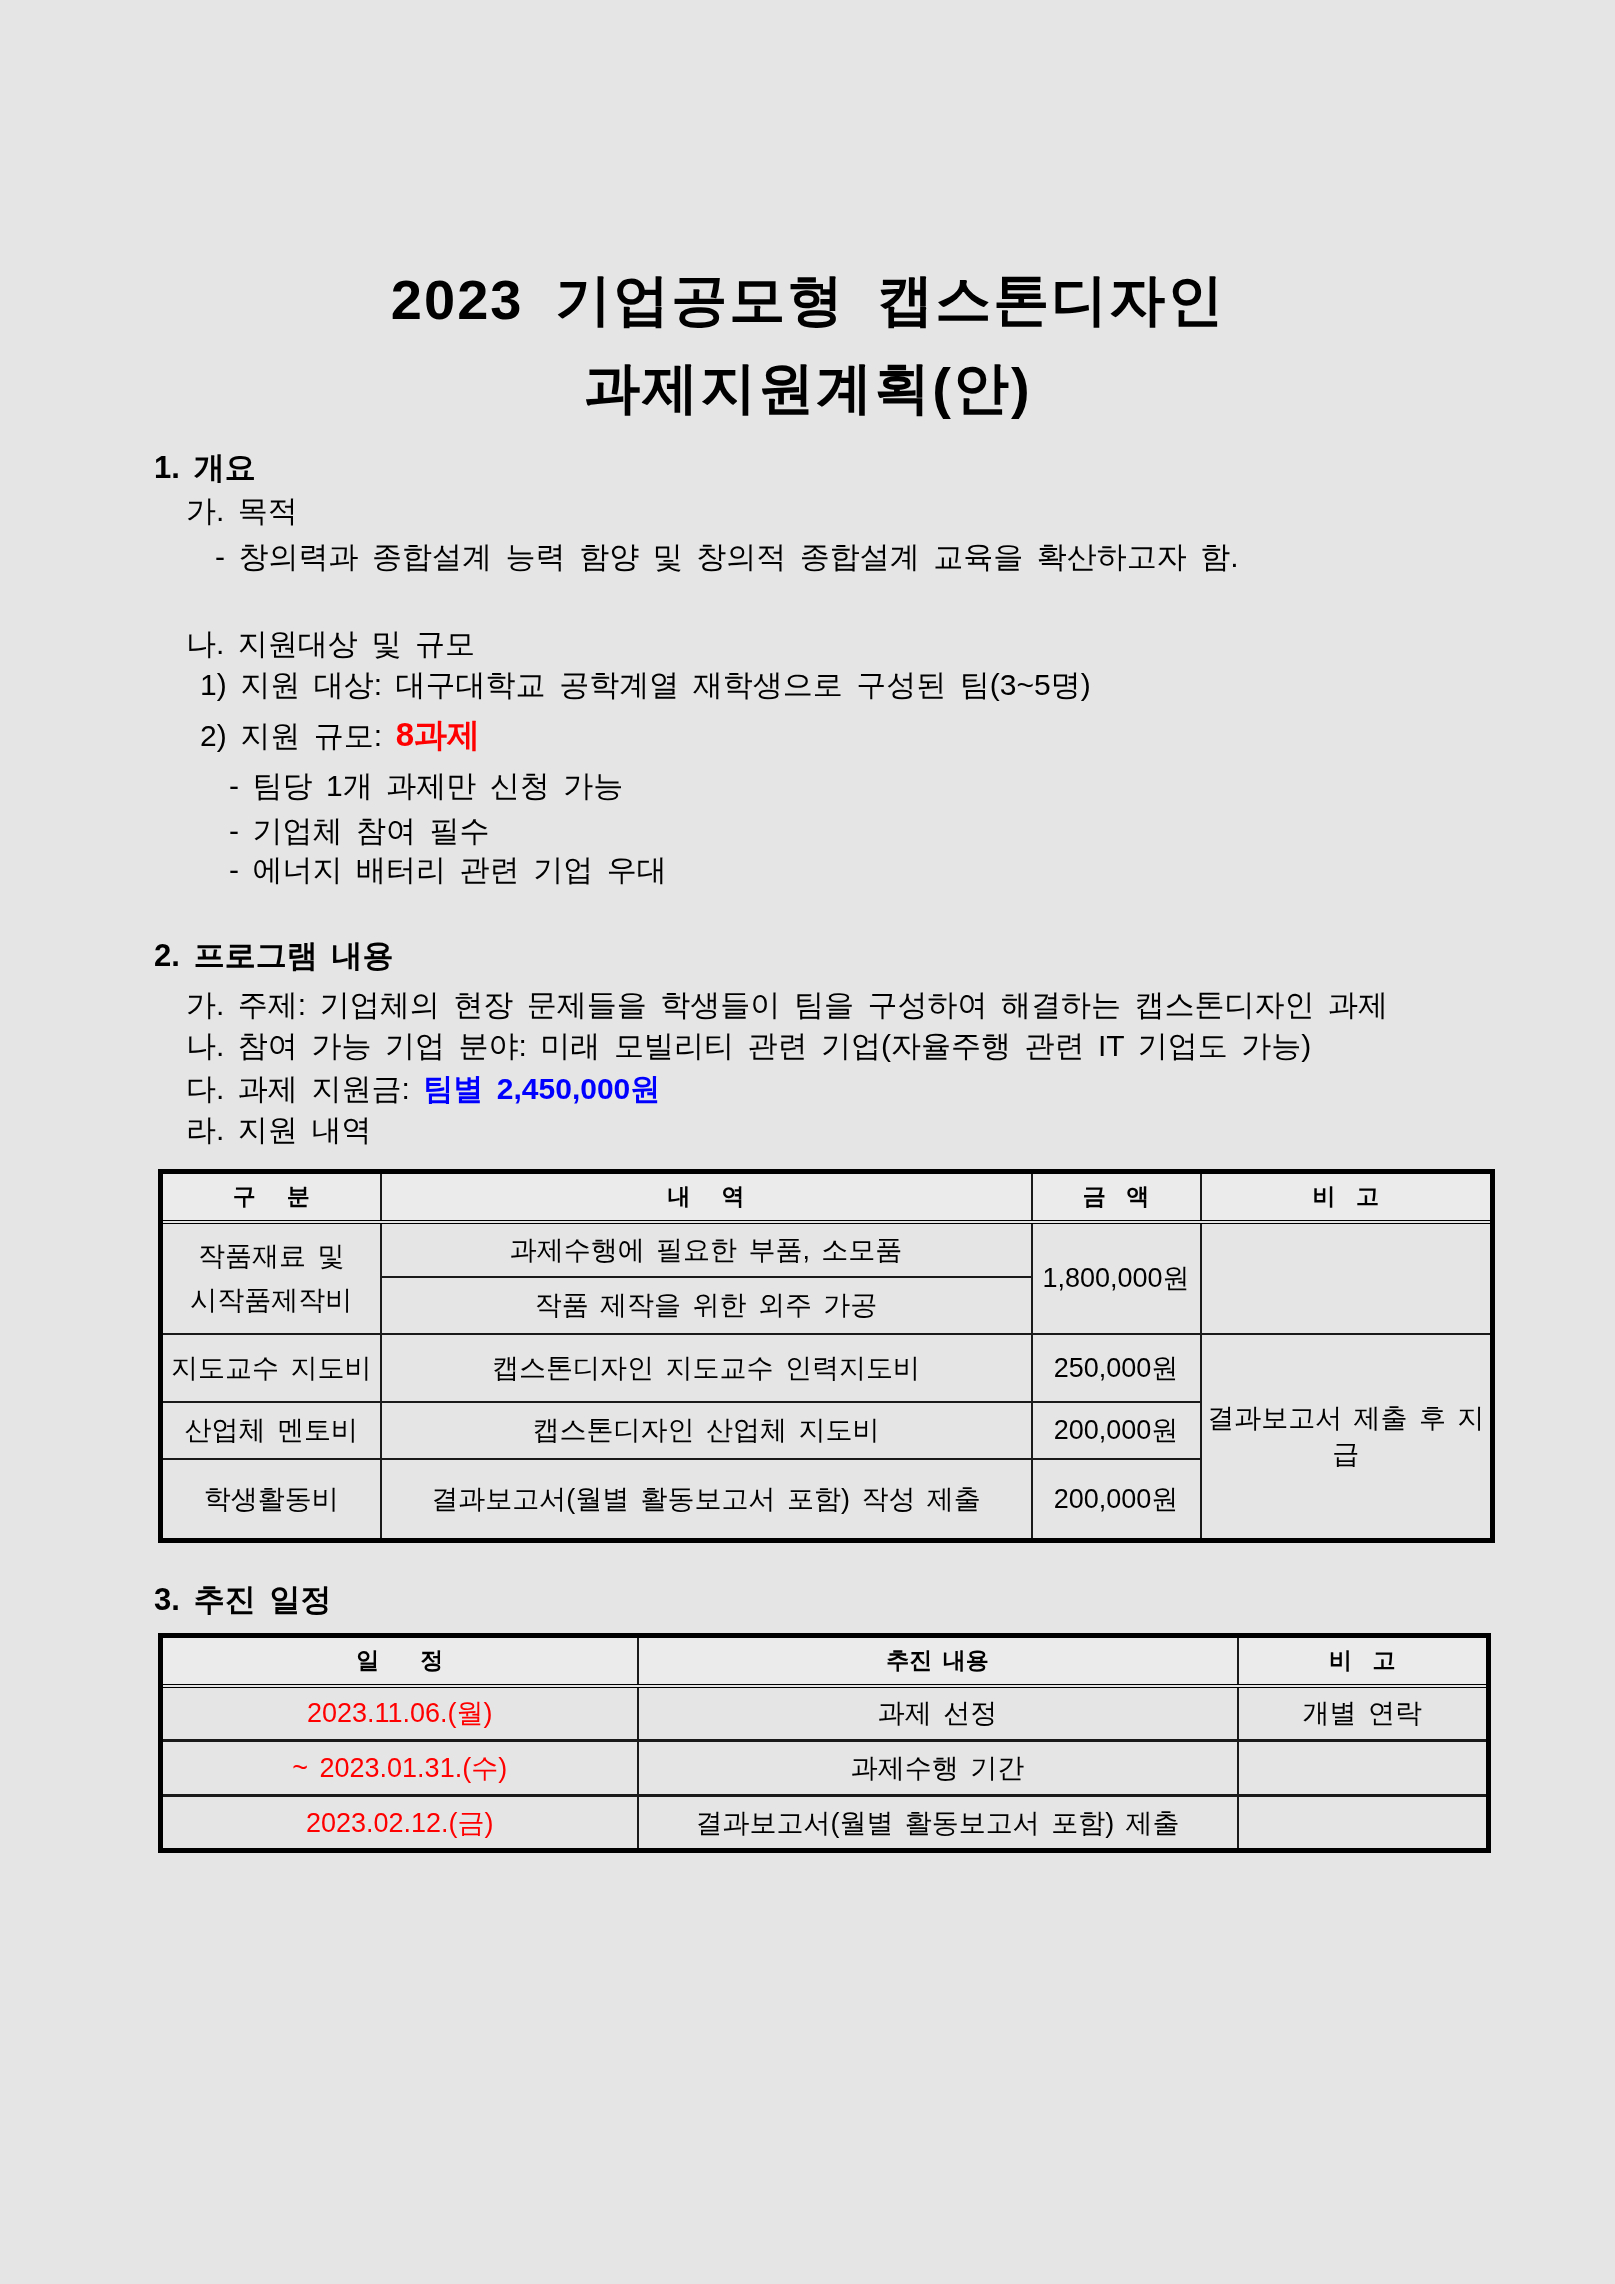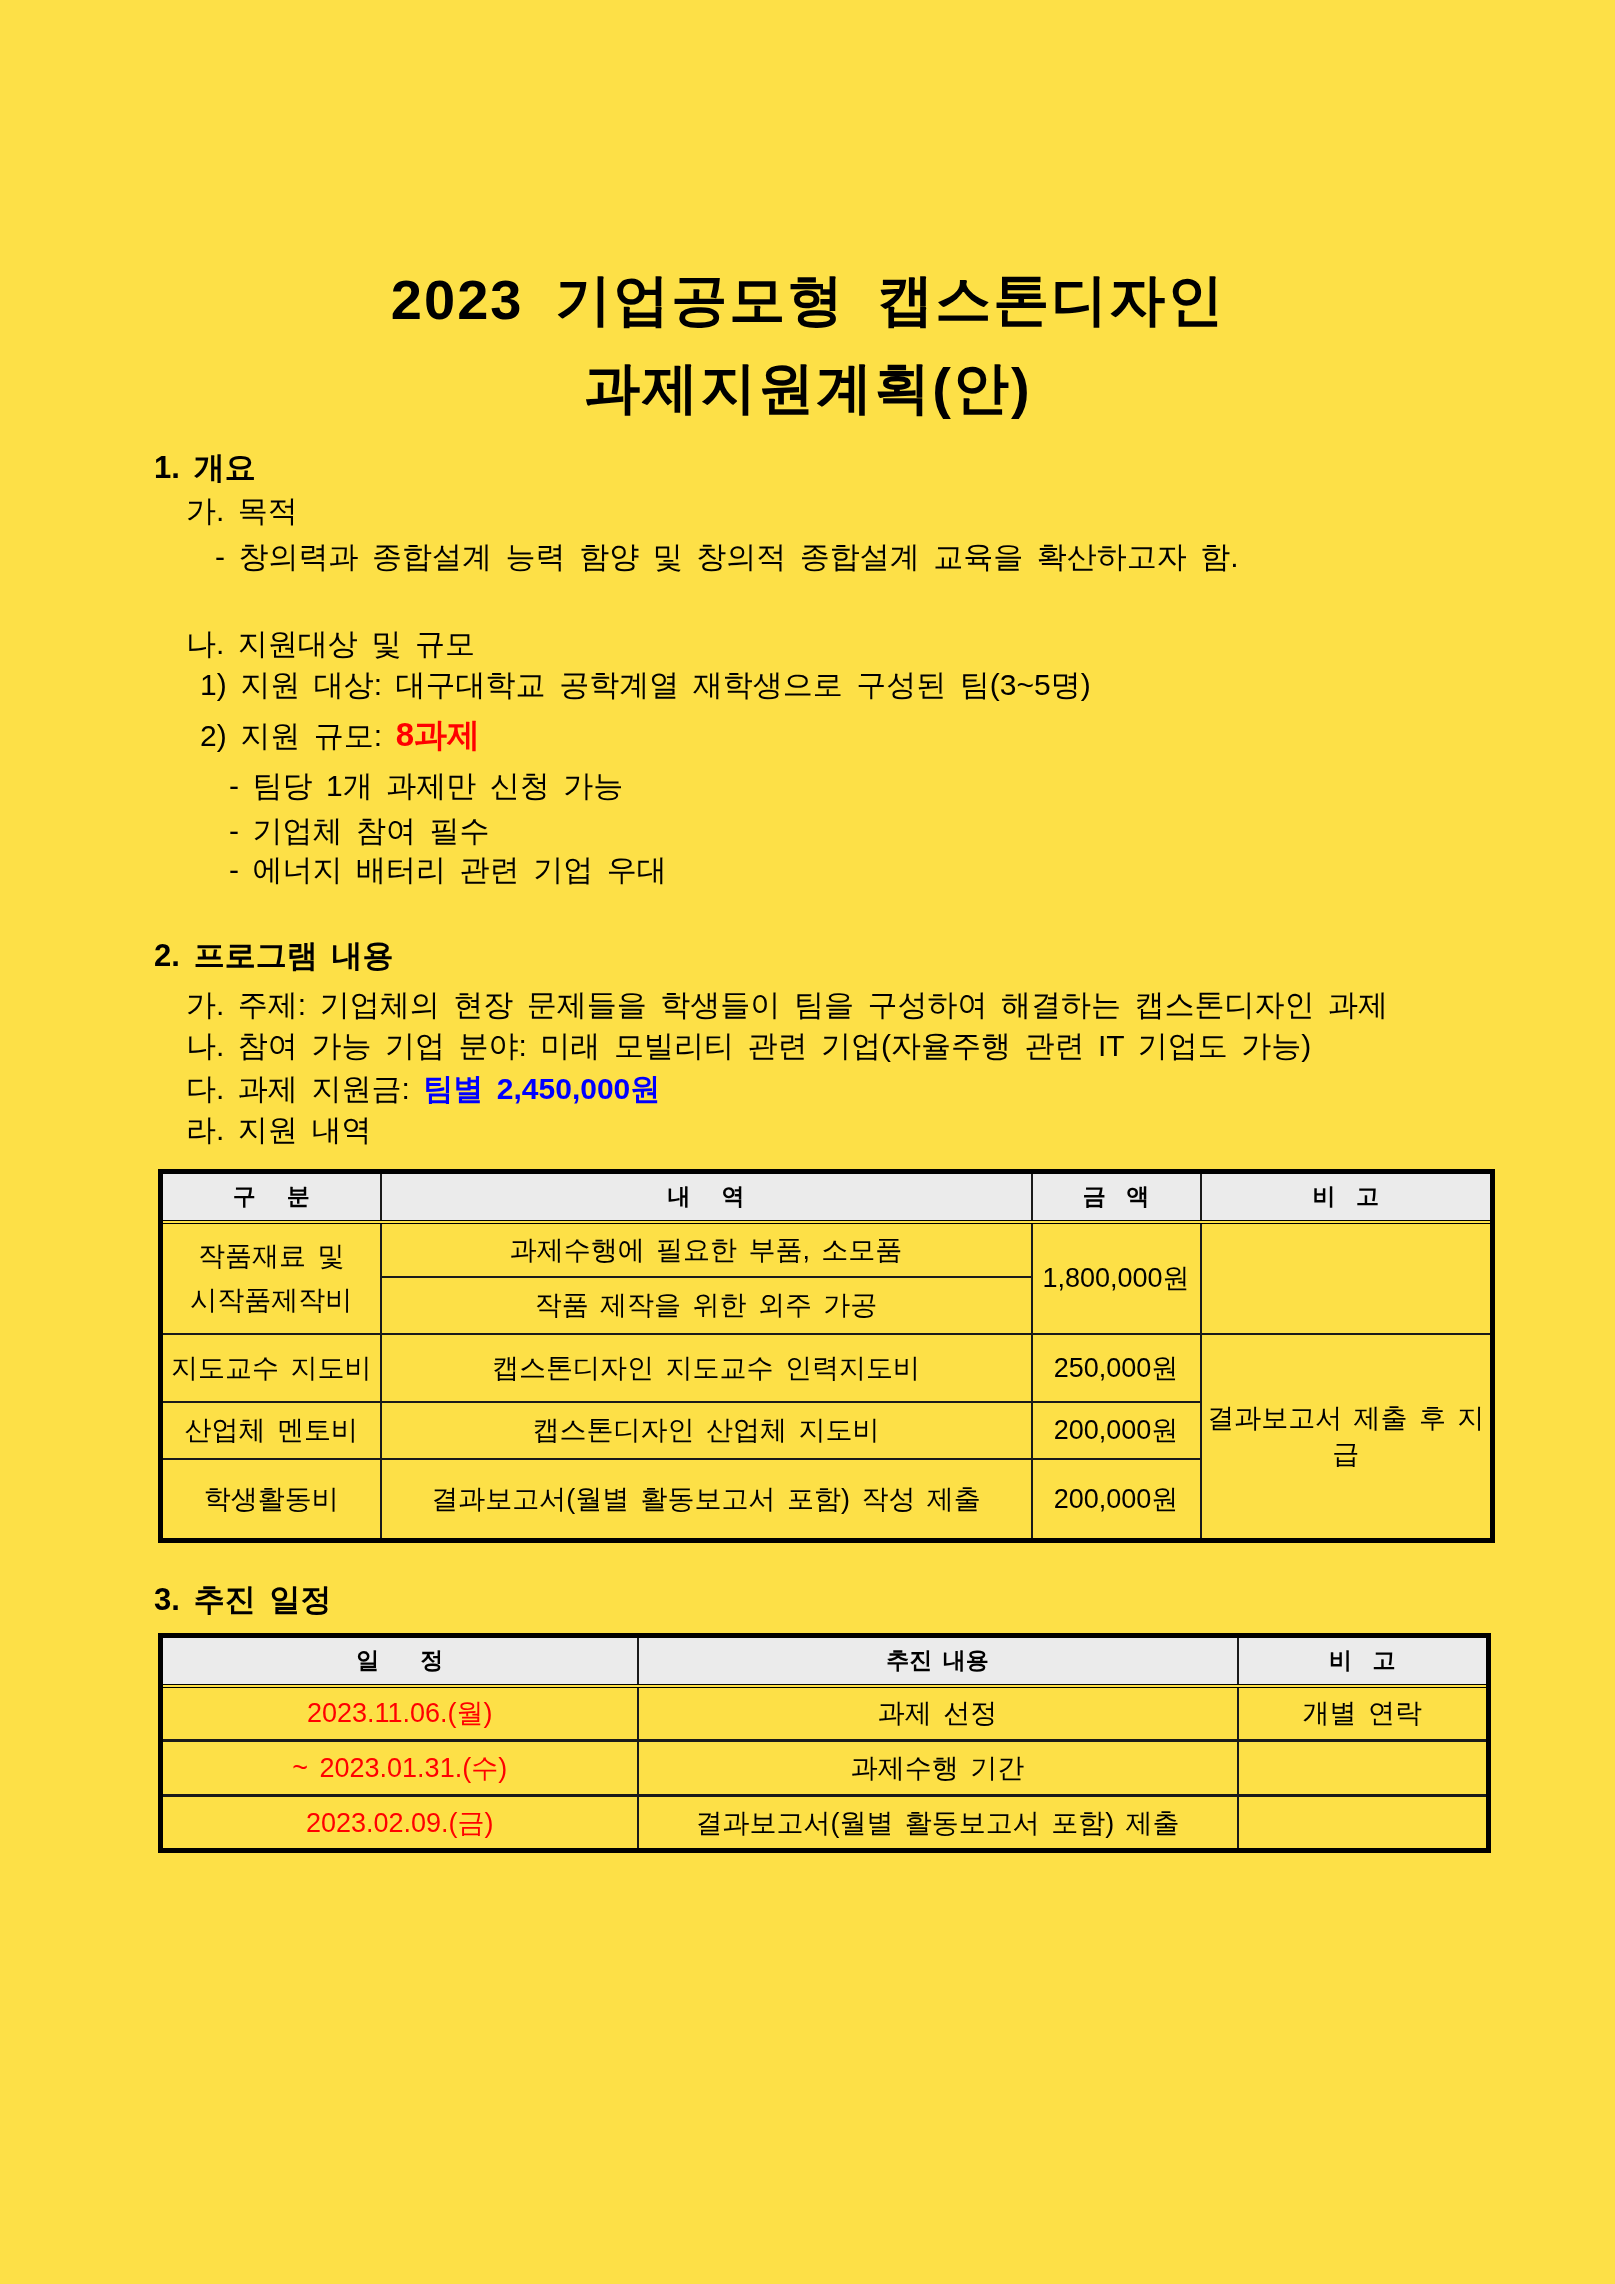--- a/index.html
+++ b/index.html
@@ -1,19 +1,19 @@
 <!DOCTYPE html>
 <html style="font-size:10.4px"><head>
 <meta charset="utf-8">
 <style>
   html,body{margin:0;padding:0;background:#888;}
   .page{
     position:relative;
     width:1616px;height:2284px;
-    background:#fde047;
+    background:#e5e5e5;
     font-family:"Liberation Sans","DejaVu Sans",sans-serif;
     color:#000;
     overflow:hidden;
   }
   
   .doc-title{
     position:absolute;left:0;width:100%;
     text-align:center;font-weight:bold;
     font-size:56px;letter-spacing:2px;word-spacing:14.3px;
     line-height:72px;white-space:pre;
@@ -132,21 +132,21 @@
       <td class="date-cell">2023.11.06.(월)</td>
       <td class="cell-left">과제 선정</td>
       <td>개별 연락</td>
     </tr>
     <tr style="height:55px;">
       <td class="date-cell">~ 2023.01.31.(수)</td>
       <td class="cell-left">과제수행 기간</td>
       <td></td>
     </tr>
     <tr style="height:55px;">
-      <td class="date-cell">2023.02.09.(금)</td>
+      <td class="date-cell">2023.02.12.(금)</td>
       <td class="cell-left">결과보고서(월별 활동보고서 포함) 제출</td>
       <td></td>
     </tr>
   </tbody>
     </table>
 
 </div>
 
 
 </body></html>

